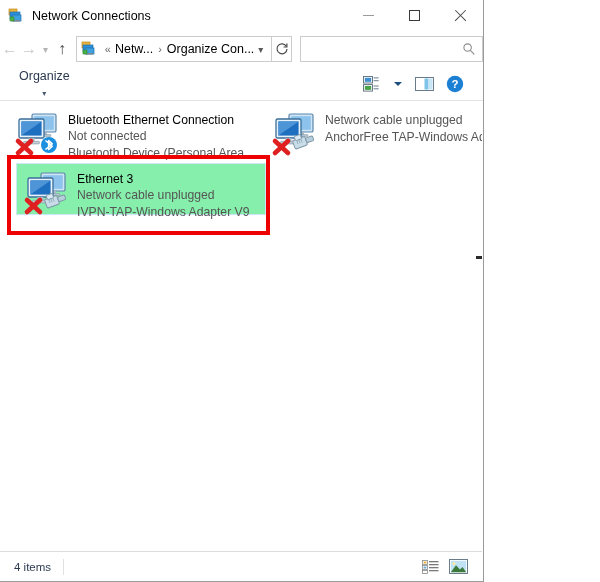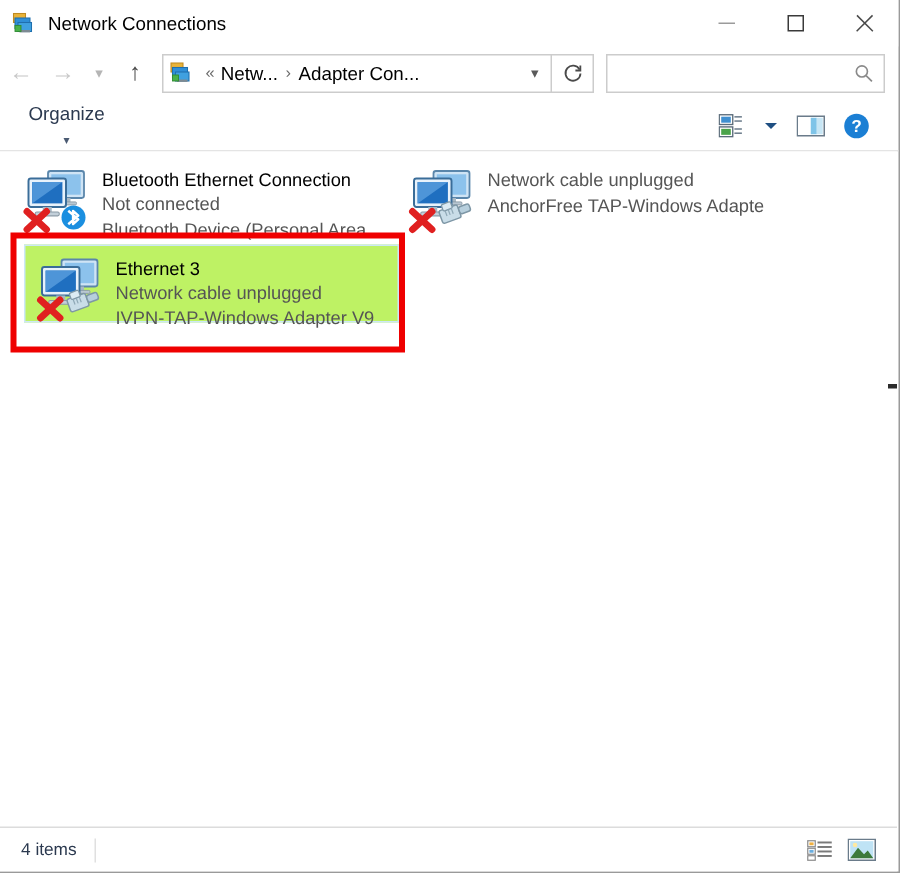--- a/index.html
+++ b/index.html
@@ -4,21 +4,21 @@
 <style>
   * { box-sizing: border-box; margin: 0; padding: 0; }
   html, body {
     width: 600px; height: 582px;
     font-family: "Liberation Sans", sans-serif;
     background: #ffffff;
     overflow: hidden;
   }
   .window {
     position: relative;
-    width: 600px; height: 582px;
+    width: 484px; height: 582px;
     background: #ffffff;
     border-right: 1px solid #9a9a9a;
     border-bottom: 1px solid #9a9a9a;
     overflow: hidden;
   }
 
   
   .titlebar {
     position: absolute; top: 0; left: 0; right: 0; height: 31px;
     background: #ffffff;
@@ -104,21 +104,21 @@
     position: absolute; top: 101px; left: 0; right: 1px; bottom: 30px;
     background: #ffffff; overflow: hidden;
   }
   .conn-list { position: relative; }
   .conn {
     position: absolute;
     width: 250px; height: 52px;
     display: flex; align-items: flex-start;
     padding: 4px 6px;
   }
-  .conn.selected { border: 1px solid #cce8f6; background: #bef264; }
+  .conn.selected { border: 1px solid #cce8f6; background: #86efac; }
   .conn-icon { width: 48px; height: 48px; position: relative; flex: 0 0 auto; }
   .conn-text { margin-left: 6px; padding-top: 3px; overflow: hidden; }
   .conn-name { font-size: 12.2px; color: #000000; white-space: nowrap; line-height: 16px; }
   .conn-status { font-size: 12.2px; color: #555555; white-space: nowrap; line-height: 17px; }
   .conn-adapter { font-size: 12.2px; color: #555555; white-space: nowrap; line-height: 17px; }
 
   
   .annotation {
     position: absolute;
     border: 4px solid #ef0000;
@@ -196,21 +196,21 @@
           <rect x="1" y="1" width="8" height="6" fill="#e8b33a" stroke="#c08b20" stroke-width="0.7"></rect>
           <rect x="2" y="4" width="10" height="7" fill="#2f8fd8" stroke="#1f6fae" stroke-width="0.7"></rect>
           <rect x="4" y="7" width="9" height="6" fill="#3fa0e0" stroke="#1f6fae" stroke-width="0.7"></rect>
           <rect x="5" y="12" width="7" height="1.6" fill="#7d8a93"></rect>
           <rect x="2" y="9" width="4" height="4" fill="#49b14a" stroke="#2f8a31" stroke-width="0.6"></rect>
         </svg>
       </span>
       <span class="addr-chev">«</span>
       <span class="addr-crumb">Netw...</span>
       <span class="addr-sep">›</span>
-      <span class="addr-crumb">Adapter Con...</span>
+      <span class="addr-crumb">Organize Con...</span>
       <span class="addr-drop">▾</span>
     </div>
 
     <div class="refresh-btn">
       <span>
         <svg width="14" height="14" viewBox="0 0 14 14">
           <path d="M11.4 4.4A5 5 0 1 0 12 7" fill="none" stroke="#4a4a4a" stroke-width="1.2"></path>
           <path d="M11.9 1.6 L11.9 5.0 L8.6 5.0" fill="none" stroke="#4a4a4a" stroke-width="1.2"></path>
         </svg>
       </span>

